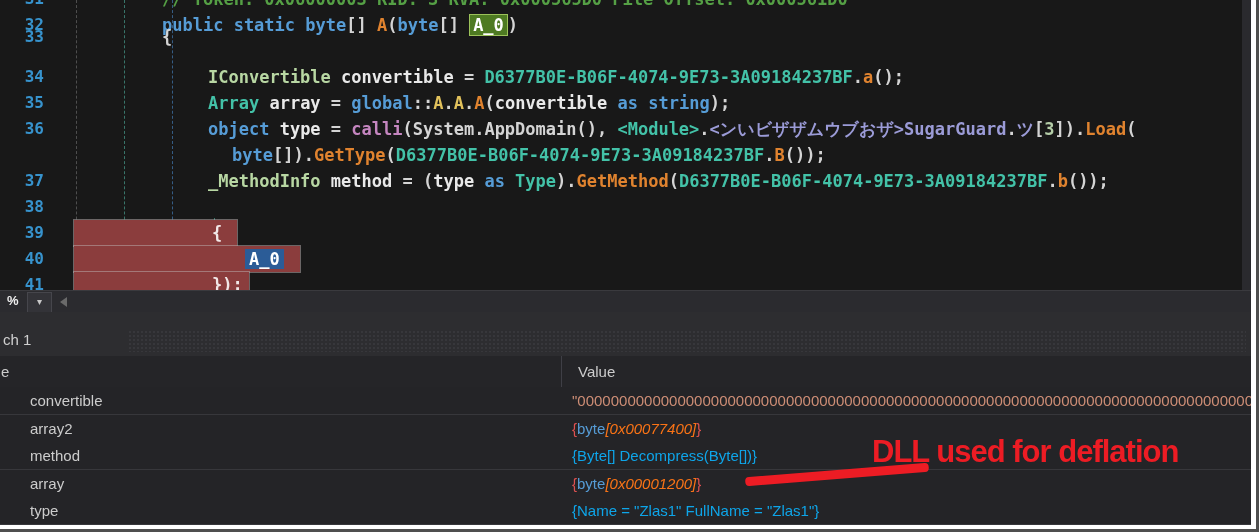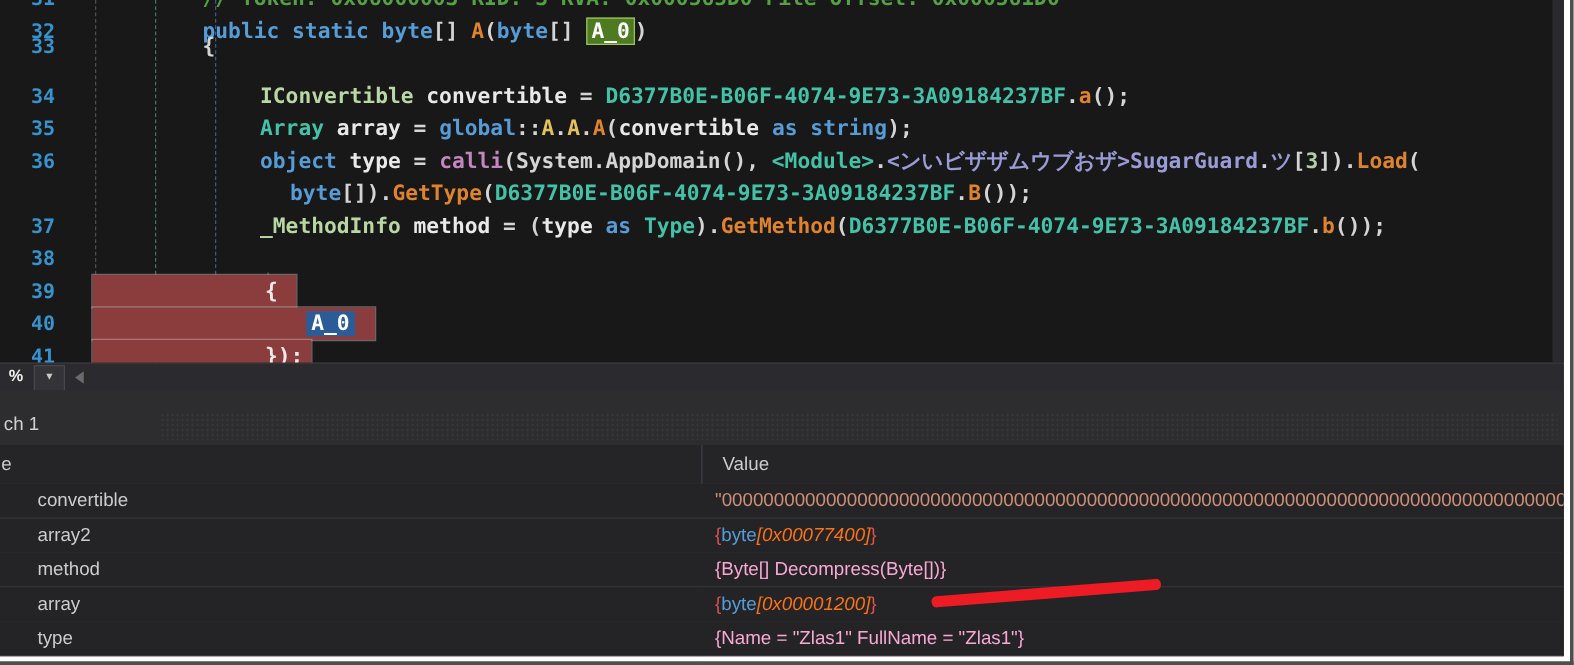--- a/index.html
+++ b/index.html
@@ -38,21 +38,21 @@
   .wtitle-text{position:absolute;left:3px;top:19px;color:#d0d0d0;}
   .wtexture{position:absolute;left:128px;top:18px;width:1118px;height:22px;opacity:.6;
             background-image:radial-gradient(circle,#3e3e42 30%,transparent 32%);background-size:4px 4px;}
   .whead{position:absolute;left:0;top:44px;width:1251px;height:31px;background:#252528;border-bottom:1px solid #3f3f46;line-height:31px;}
   .wname-h{position:absolute;left:1px;top:0;}
   .wvalue-h{position:absolute;left:578px;top:0;}
   .wcol-div{position:absolute;left:561px;top:44px;width:1px;height:169px;background:#3f3f46;}
   .wrow{position:absolute;left:0;width:1251px;height:27px;line-height:27px;border-bottom:1px solid #37373b;background:#242427;overflow:hidden;white-space:nowrap;}
   .wname{position:absolute;left:30px;top:0;color:#cccccc;}
   .wval{position:absolute;left:572px;top:0;}
-  .w-str{color:#ce8e76;} .w-red{color:#de5151;} .w-kw{color:#569cd6;} .w-hex{color:#f97316;font-style:italic;} .w-cyan{color:#f9a8d4;}
+  .w-str{color:#ce8e76;} .w-red{color:#de5151;} .w-kw{color:#569cd6;} .w-hex{color:#f97316;font-style:italic;} .w-cyan{color:#0ea5e9;}
 
   
   .anno-text{position:absolute;left:872px;top:434px;color:#ed1c24;font-size:31px;font-weight:bold;letter-spacing:-1px;z-index:9;}
   .anno-stroke{position:absolute;left:745px;top:470px;width:184px;height:9px;background:#ed1c24;border-radius:4px;
                transform:rotate(-4.5deg);z-index:9;}
 
   
   .edge-right{position:absolute;left:1256px;top:0;width:3px;height:532px;background:#4f4f4f;}
   .edge-bottom{position:absolute;left:0;top:529px;width:1259px;height:3px;background:#4f4f4f;}
 </style>
@@ -119,17 +119,18 @@
           <span class="wname">array</span>
           <span class="wval"><span class="w-red">{</span><span class="w-kw">byte</span><span class="w-hex">[0x00001200]</span><span class="w-red">}</span></span>
         </div>
         <div class="wrow" style="top: 185px;">
           <span class="wname">type</span>
           <span class="wval"><span class="w-cyan">{Name = "Zlas1" FullName = "Zlas1"}</span></span>
         </div>
       </div>
   </div>
 
+  <div class="anno-text">DLL used for deflation</div>
   <div class="anno-stroke"></div>
 </div>
 
 <div class="edge-right"></div>
 <div class="edge-bottom"></div>
 
 </body></html>

